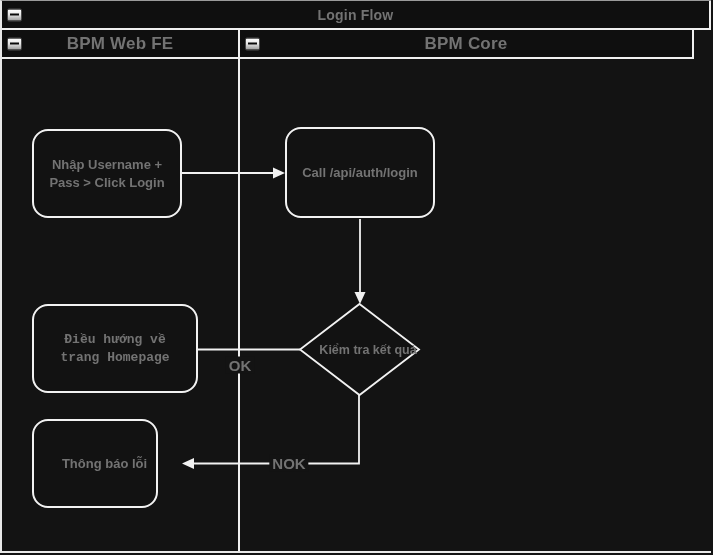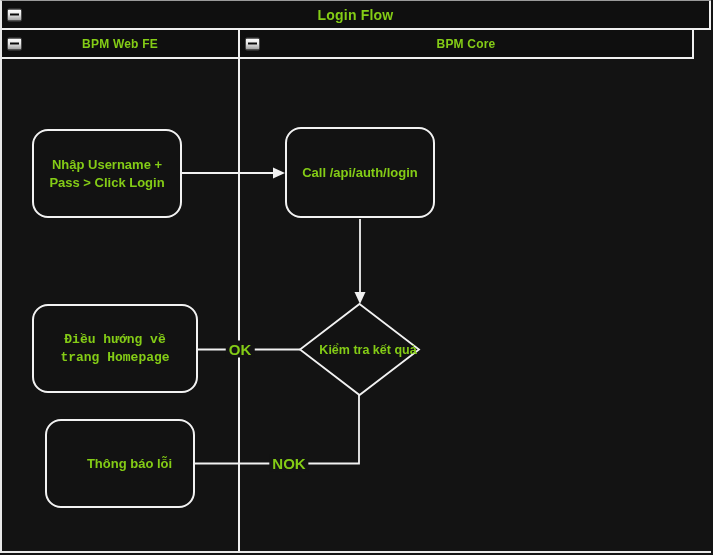--- a/index.html
+++ b/index.html
@@ -1,18 +1,18 @@
 <!DOCTYPE html>
 <html><head>
 <meta charset="utf-8">
 <style>
   html,body{margin:0;padding:0;background:#121212;}
   .stage{
     position:relative;width:713px;height:555px;background:#131313;
-    font-family:"Liberation Sans","DejaVu Sans",sans-serif;color:#84cc16;
+    font-family:"Liberation Sans","DejaVu Sans",sans-serif;color:#737373;
     overflow:hidden;
   }
   .pool{
     position:absolute;left:0;top:0;width:711px;height:553px;
     border-left:2px solid #e8e8e8;border-top:1px solid #9a9a9a;
     border-bottom:2px solid #e8e8e8;box-sizing:border-box;
   }
   .pool-title{
     position:relative;height:27px;border-bottom:2px solid #f0f0f0;
     border-right:2px solid #f0f0f0;box-sizing:content-box;
@@ -23,21 +23,21 @@
   .lanes{display:flex;height:521px;}
   .lane{position:relative;box-sizing:border-box;}
   .lane-1,.lane-2{width:238px;border-right:2px solid #f0f0f0;}
   .lane-3{flex:1;}
   .lane-header{
     position:relative;height:27px;border-bottom:2px solid #f0f0f0;
     border-right:2px solid #f0f0f0;margin-right:-2px;
     display:flex;align-items:center;justify-content:center;background:#0f0f0f;
   }
   .lane-3 .lane-header{border-right:2px solid #f0f0f0;margin-right:17px;}
-  .lane-header .lane-title{font-size:12px;font-weight:bold;letter-spacing:.2px;}
+  .lane-header .lane-title{font-size:17px;font-weight:bold;letter-spacing:.2px;}
   .collapse-icon{
     position:absolute;left:5px;top:50%;transform:translateY(-50%);
     width:15px;height:13px;border:1px solid #4c4c4c;border-radius:2px;
     background:linear-gradient(180deg,#ffffff 0%,#e8e8e8 45%,#9f9f9f 100%);
     box-sizing:border-box;display:flex;align-items:center;justify-content:center;
     cursor:pointer;
   }
   .collapse-icon .minus{display:block;width:9px;height:2px;background:#0a0a0a;}
   .pool-title .collapse-icon{left:5px;}
 
@@ -116,23 +116,23 @@
     </div>
 
     <div class="node" style="left:30px;top:128px;width:150px;height:89px;">
       <span class="node-label">Nhập Username + Pass &gt; Click Login</span>
     </div>
 
     <div class="node" style="left:30px;top:303px;width:166px;height:89px;font-family:Liberation Mono, monospace;">
       <span class="node-label">Điều hướng về trang Homepage</span>
     </div>
 
-    <div class="node" style="left:43px;top:418px;width:150px;height:89px;padding-left:19px;">
+    <div class="node" style="left:30px;top:418px;width:126px;height:89px;padding-left:19px;">
       <span class="node-label">Thông báo lỗi</span>
     </div>
 
     <div class="diamond-label" style="left:366px;top:349px;">Kiểm tra kết quả</div>
 
-    <div class="edge-label" style="left:238px;top:348px;">OK</div>
+    <div class="edge-label" style="left:238px;top:364px;">OK</div>
     <div class="edge-label" style="left:287px;top:462px;">NOK</div>
 
   </div>
 </div>
 
 </body></html>

